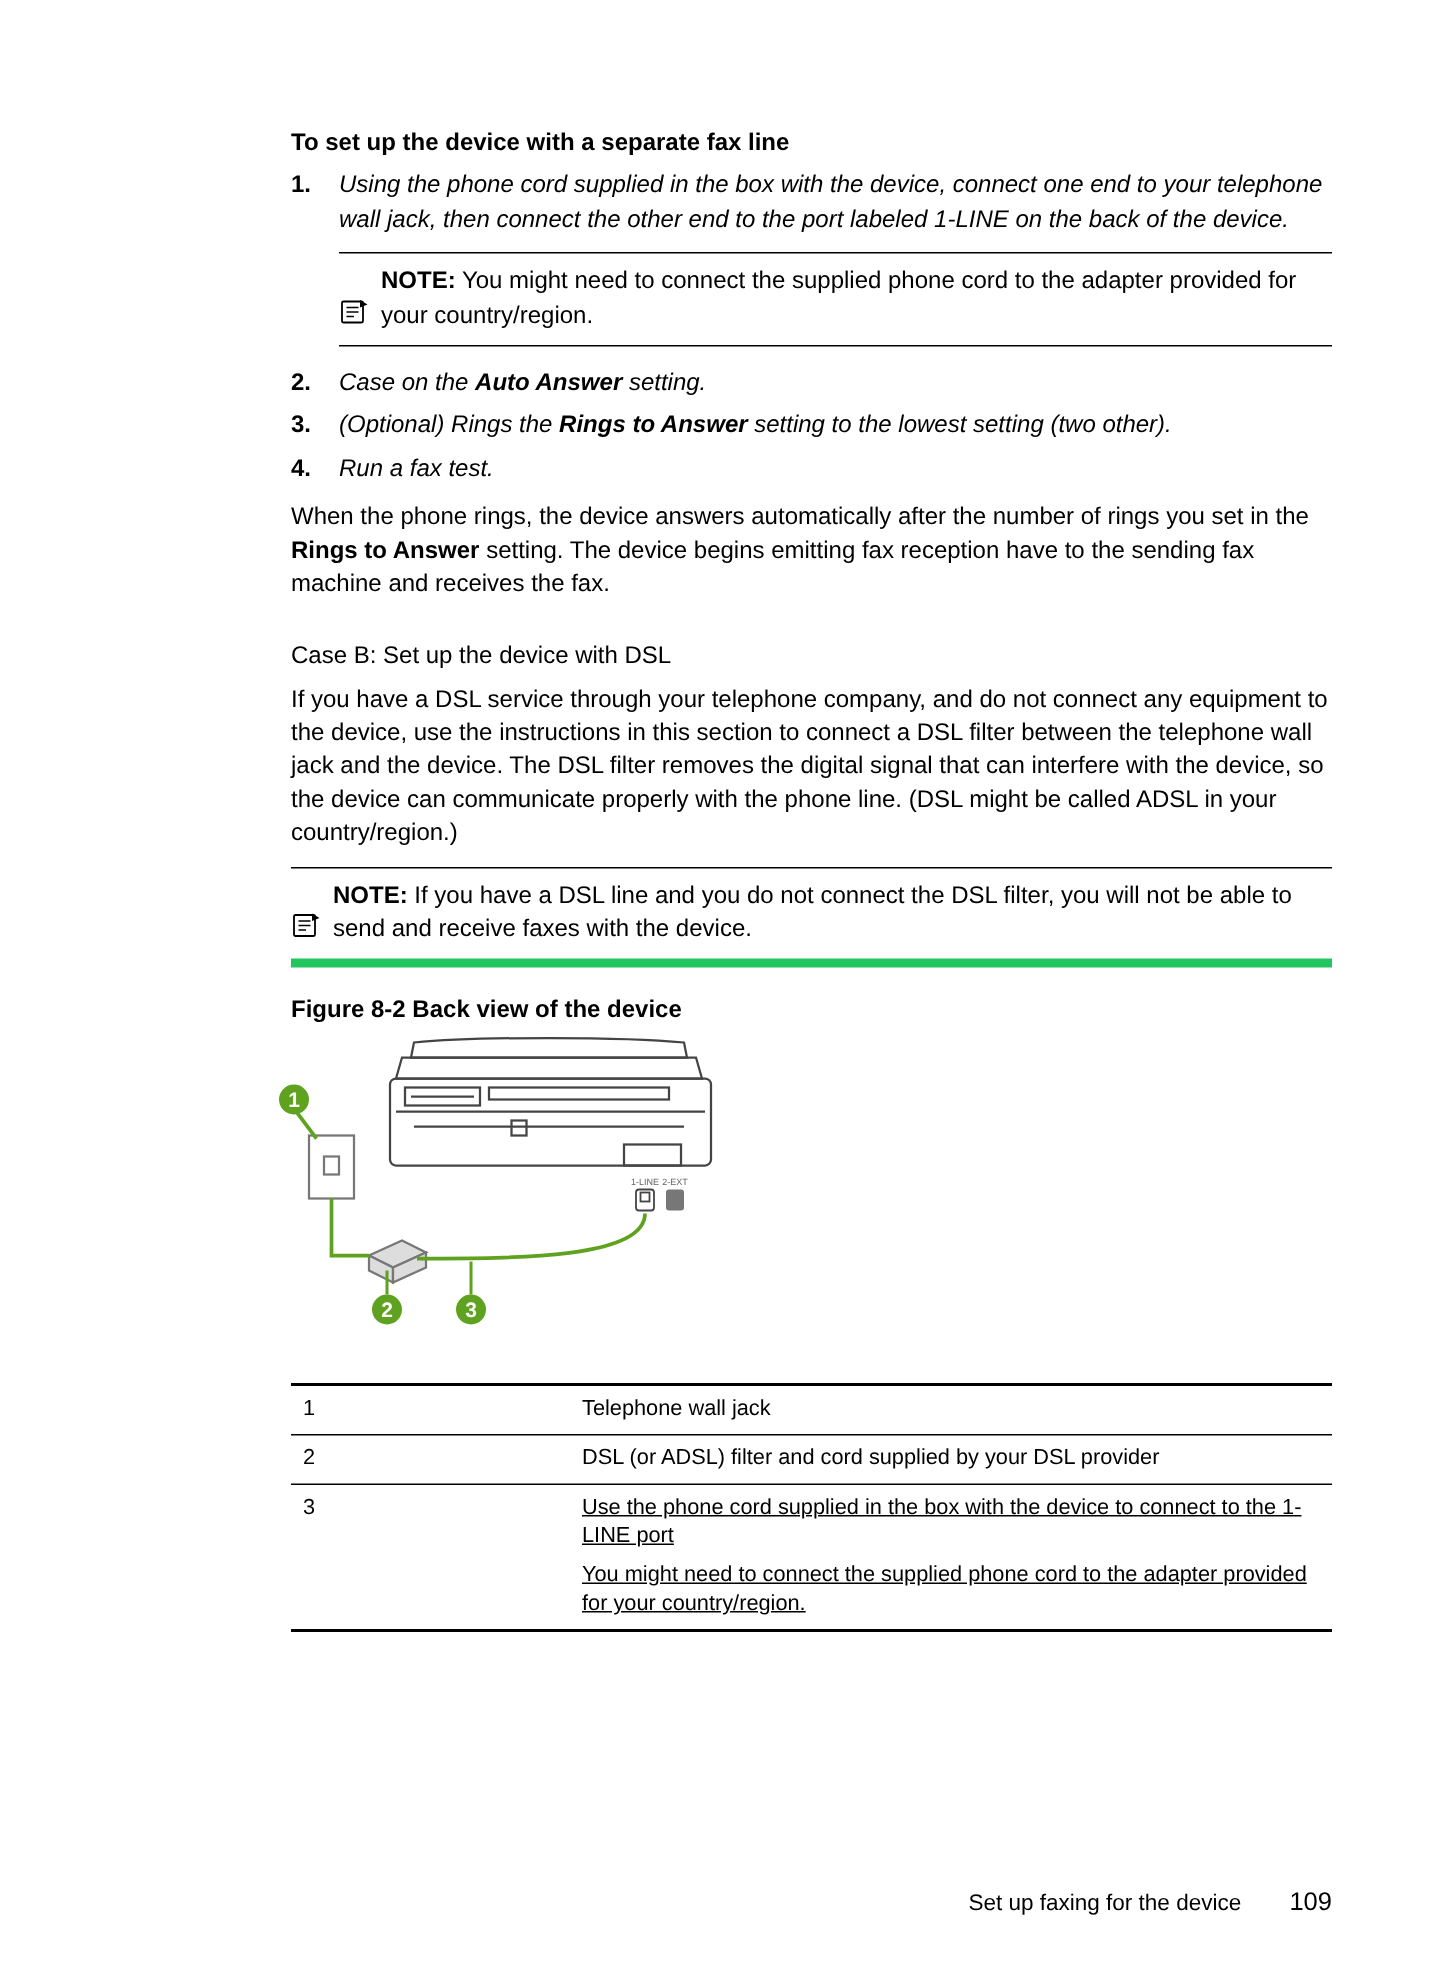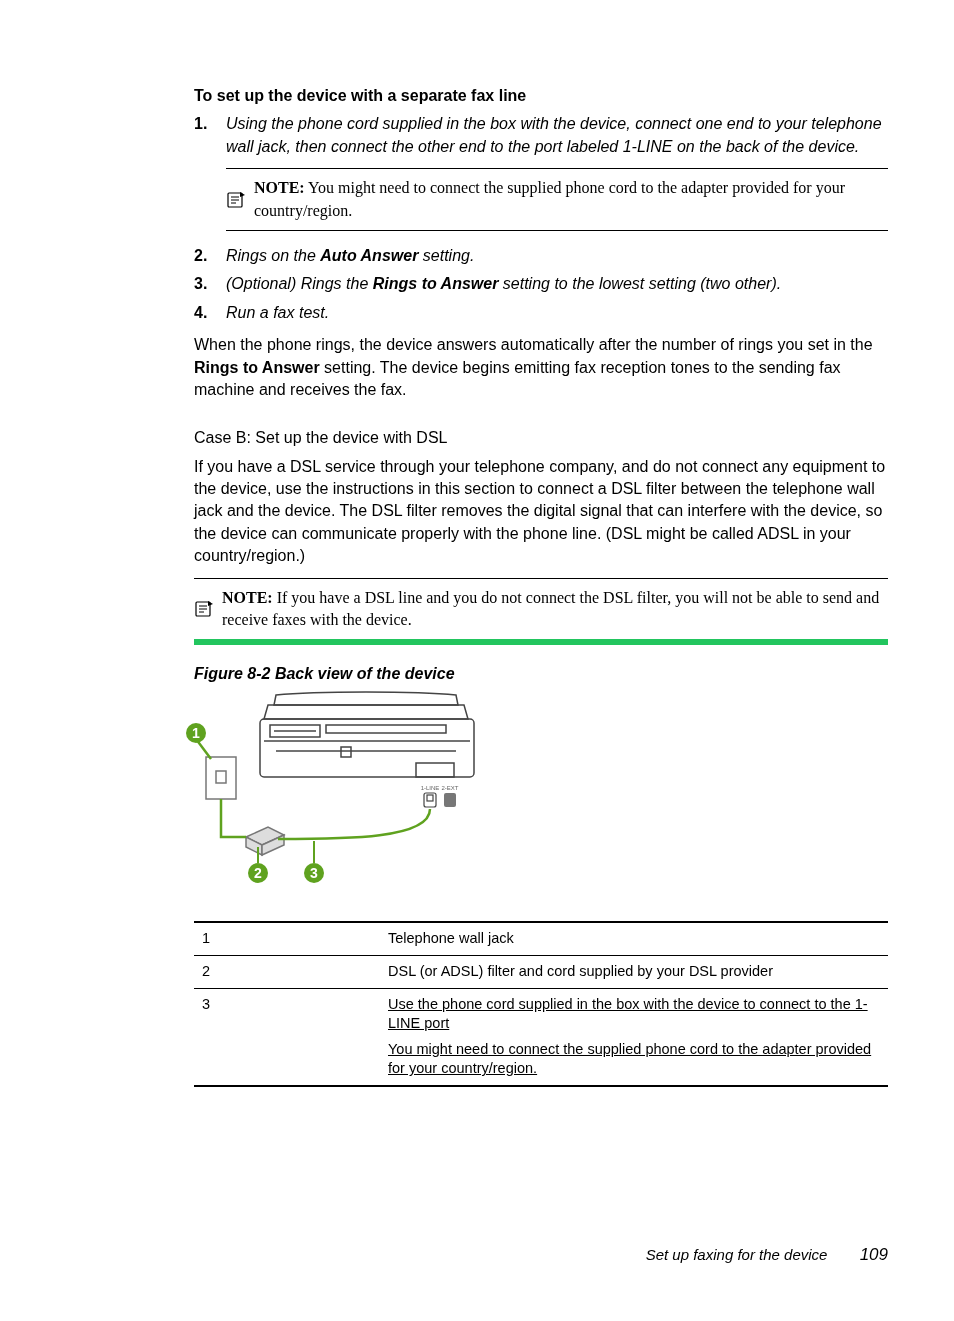--- a/index.html
+++ b/index.html
@@ -42,22 +42,21 @@
     font-style: italic;
   }
   .note-box {
     border-top: 1px solid #000;
     border-bottom: 1px solid #000;
     padding: 8px 0;
     margin: 10px 0 14px 32px;
   }
   .note-row {
     display: flex;
-    align-items: center;
-    font-family: Liberation Serif, serif;
+    align-items: flex-end;
   }
   .note-icon {
     width: 28px;
     flex-shrink: 0;
     padding-top: 2px;
   }
   .note-text {
     flex: 1;
     line-height: 1.4;
   }
@@ -84,21 +83,20 @@
   }
   .full-note {
     border-top: 1px solid #000;
     border-bottom: 6px solid #22c55e;
     padding: 8px 0;
     margin: 10px 0;
   }
   .figure-caption {
     font-weight: bold;
     margin: 20px 0 4px 0;
-    font-style: italic;
   }
   .figure {
     margin: 0 0 30px 0;
     position: relative;
     left: -8px;
   }
   .legend-table {
     border-collapse: collapse;
     width: 100%;
     font-size: 14.5px;
@@ -120,24 +118,23 @@
   }
   .legend-p {
     margin: 0 0 6px 0;
     text-decoration: underline;
   }
   .legend-p:last-child {
     margin-bottom: 0;
   }
   .footer {
     position: absolute;
-    bottom: 56px;
+    bottom: 43px;
     right: 90px;
     font-size: 15px;
-    font-style: italic;
   }
   .pagenum {
     display: inline-block;
     margin-left: 28px;
     font-size: 17px;
   }
 </style>
 </head>
 <body>
 
@@ -169,42 +166,42 @@
           <p class="note-para">
             <span class="note-label">NOTE:</span><span> You might need to connect the supplied phone cord to the adapter provided for your country/region.</span>
           </p>
         </div>
       </div>
     </div>
 
     <div class="ol-item">
       <div class="ol-num">2.</div>
       <div class="ol-body">
-        <span>Rings on the </span><b>Auto Answer</b><span> setting.</span>
+        <span>Case on the </span><b>Auto Answer</b><span> setting.</span>
       </div>
     </div>
 
     <div class="ol-item">
       <div class="ol-num">3.</div>
       <div class="ol-body">
         <span>(Optional) Rings the </span><b>Rings to Answer</b><span> setting to the lowest setting (two other).</span>
       </div>
     </div>
 
     <div class="ol-item">
       <div class="ol-num">4.</div>
       <div class="ol-body">
         <span>Run a fax test.</span>
       </div>
     </div>
 
   </div>
 
   <p class="para">
-    <span>When the phone rings, the device answers automatically after the number of rings you set in the </span><b>Rings to Answer</b><span> setting. The device begins emitting fax reception tones to the sending fax machine and receives the fax.</span>
+    <span>When the phone rings, the device answers automatically after the number of rings you set in the </span><b>Rings to Answer</b><span> setting. The device begins emitting fax reception have to the sending fax machine and receives the fax.</span>
   </p>
 
   <div class="section-gap"></div>
 
   <div class="sub-heading">Case B: Set up the device with DSL</div>
 
   <p class="para" style="margin-top:4px;">If you have a DSL service through your telephone company, and do not connect any equipment to the device, use the instructions in this section to connect a DSL filter between the telephone wall jack and the device. The DSL filter removes the digital signal that can interfere with the device, so the device can communicate properly with the phone line. (DSL might be called ADSL in your country/region.)</p>
 
   <div class="full-note">
     <div class="note-row">

